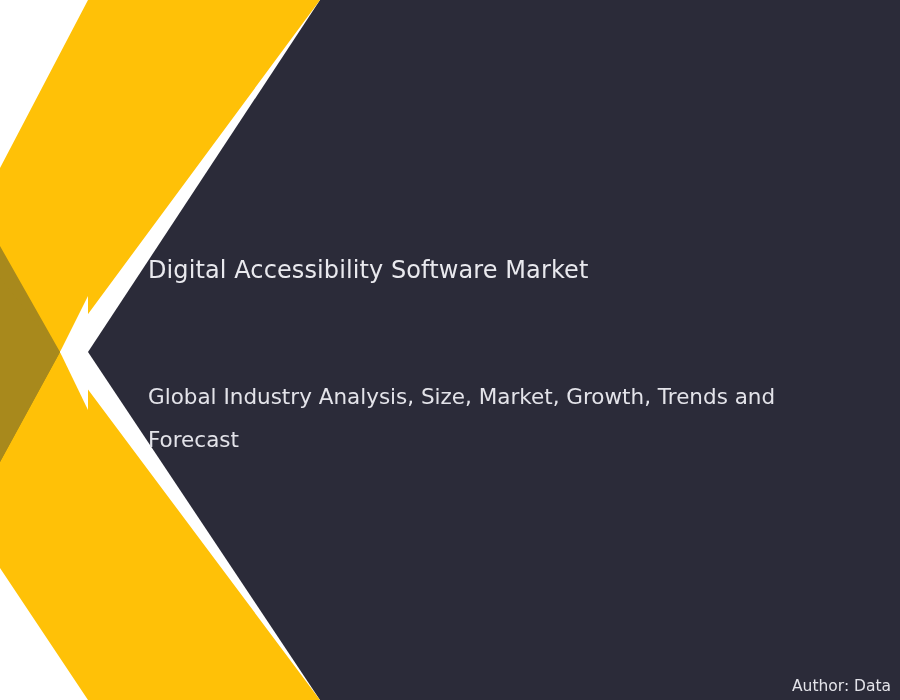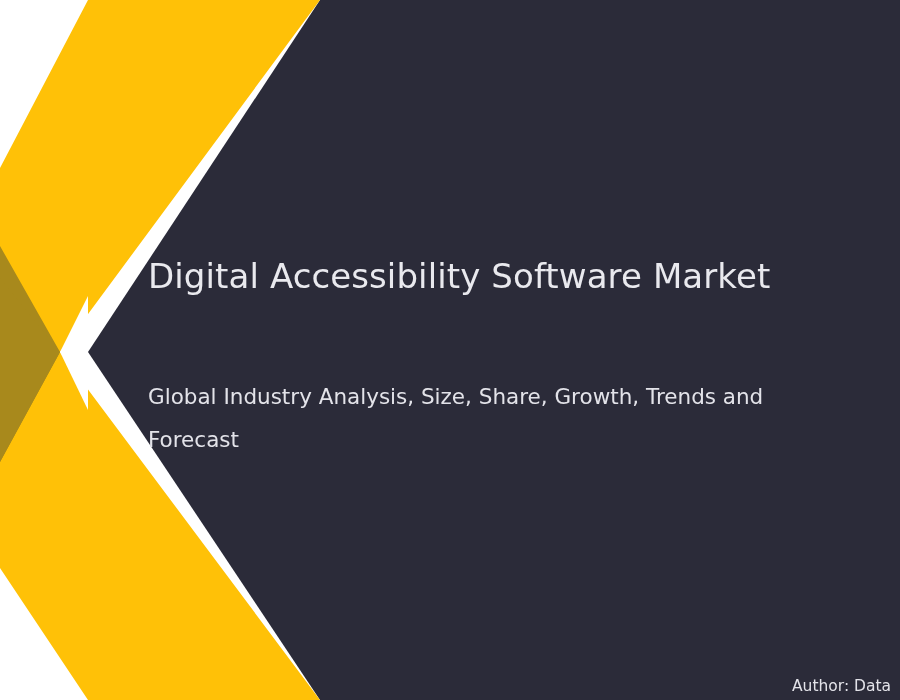--- a/index.html
+++ b/index.html
@@ -31,21 +31,21 @@
     left: 0;
     top: 0;
     width: 900px;
     height: 700px;
   }
   #slide-title {
     position: absolute;
     left: 148px;
     top: 256px;
     width: 720px;
-    font-size: 34px;
+    font-size: 24px;
     font-weight: 400;
     line-height: 1.18;
     letter-spacing: 0.1px;
     color: #e9e9ee;
     white-space: nowrap;
   }
   #slide-subtitle {
     position: absolute;
     left: 148px;
     top: 375px;
@@ -84,19 +84,19 @@
 
     <polygon points="60,352 0,246 0,172 0,458 0,462" fill="#a8891c"></polygon>
     <polygon points="0,278 60,352 0,462" fill="#a8891c"></polygon>
 
   </svg>
 
   <div id="content">
 
     <div id="slide-title">Digital Accessibility Software Market</div>
 
-    <div id="slide-subtitle">Global Industry Analysis, Size, Share, Growth, Trends and Forecast</div>
+    <div id="slide-subtitle">Global Industry Analysis, Size, Market, Growth, Trends and Forecast</div>
 
     <div id="author-line">Author: Data</div>
 
   </div>
 
 </div>
 
 </body></html>

